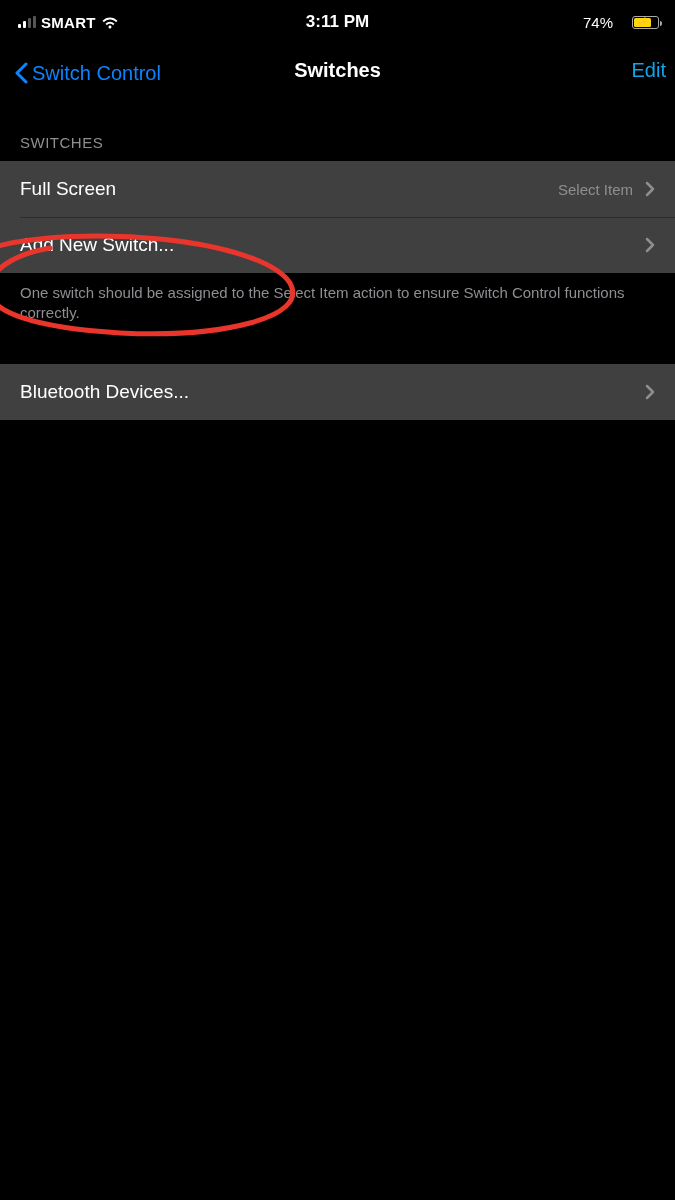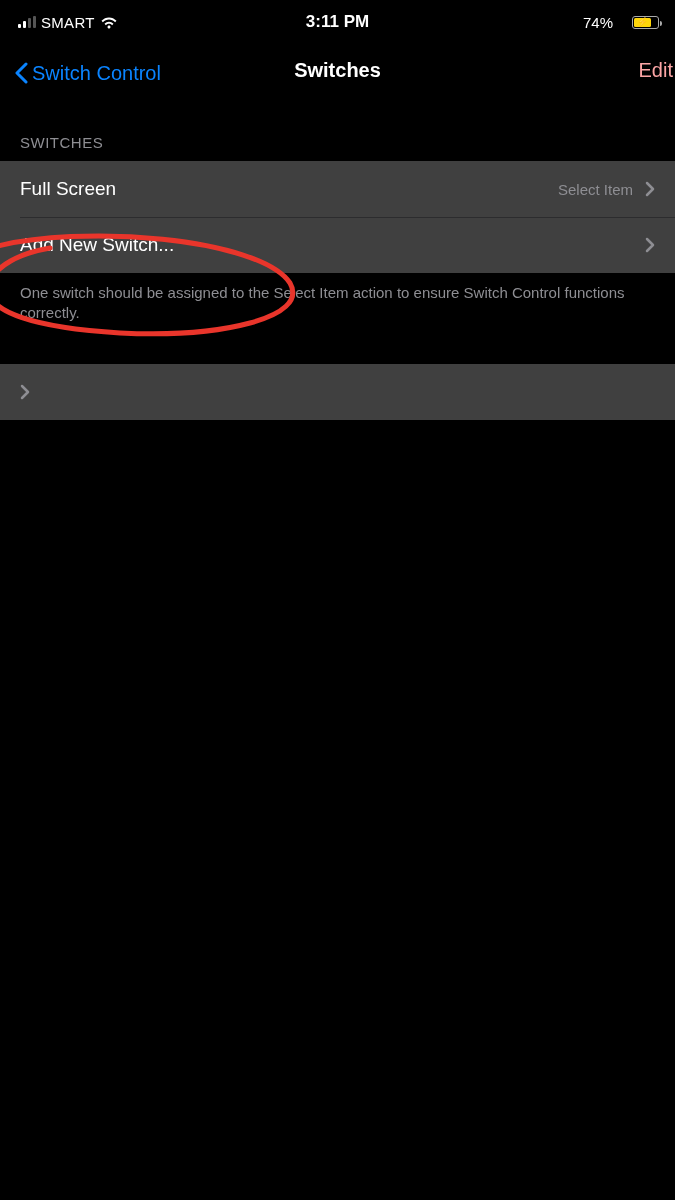--- a/index.html
+++ b/index.html
@@ -24,20 +24,21 @@
       align-items: center;
       justify-content: space-between;
       padding: 0 16px 0 18px;
       font-size: 17px;
       font-weight: 500;
     }
     .status-left {
       display: flex;
       align-items: center;
       gap: 5px;
+      font-weight: bold;
     }
     .signal-bars {
       display: inline-flex;
       align-items: flex-end;
       gap: 2px;
       height: 12px;
     }
     .signal-bars span {
       width: 3px;
       background: #fff;
@@ -122,22 +123,22 @@
     .nav-title {
       position: absolute;
       left: 50%;
       transform: translateX(-50%);
       font-size: 20px;
       font-weight: 600;
       color: #fff;
     }
     .nav-edit {
       position: absolute;
-      right: 2px;
-      color: #fca5a5;
+      right: 9px;
+      color: #0ea5e9;
       font-size: 20px;
       text-align: right;
     }
     
     .section-header {
       padding: 38px 20px 10px 20px;
       font-size: 15px;
       color: #8e8e93;
       letter-spacing: 0.5px;
     }
@@ -254,20 +255,21 @@
       </span>
     </span>
   </div>
 </div>
 <div class="section-footer">One switch should be assigned to the Select Item action to ensure Switch Control functions correctly.</div>
 
 <div class="spacer"></div>
 
 <div class="cell-group">
   <div class="cell">
+    <span>Bluetooth Devices...</span>
     <span class="cell-right">
       <span class="chevron-right">
         <svg width="10" height="16" viewBox="0 0 10 16">
             <path d="M2 2 L8 8 L2 14" stroke="#8e8e93" stroke-width="2.5" fill="none" stroke-linecap="round" stroke-linejoin="round"></path>
           </svg>
       </span>
     </span>
   </div>
 </div>
 

